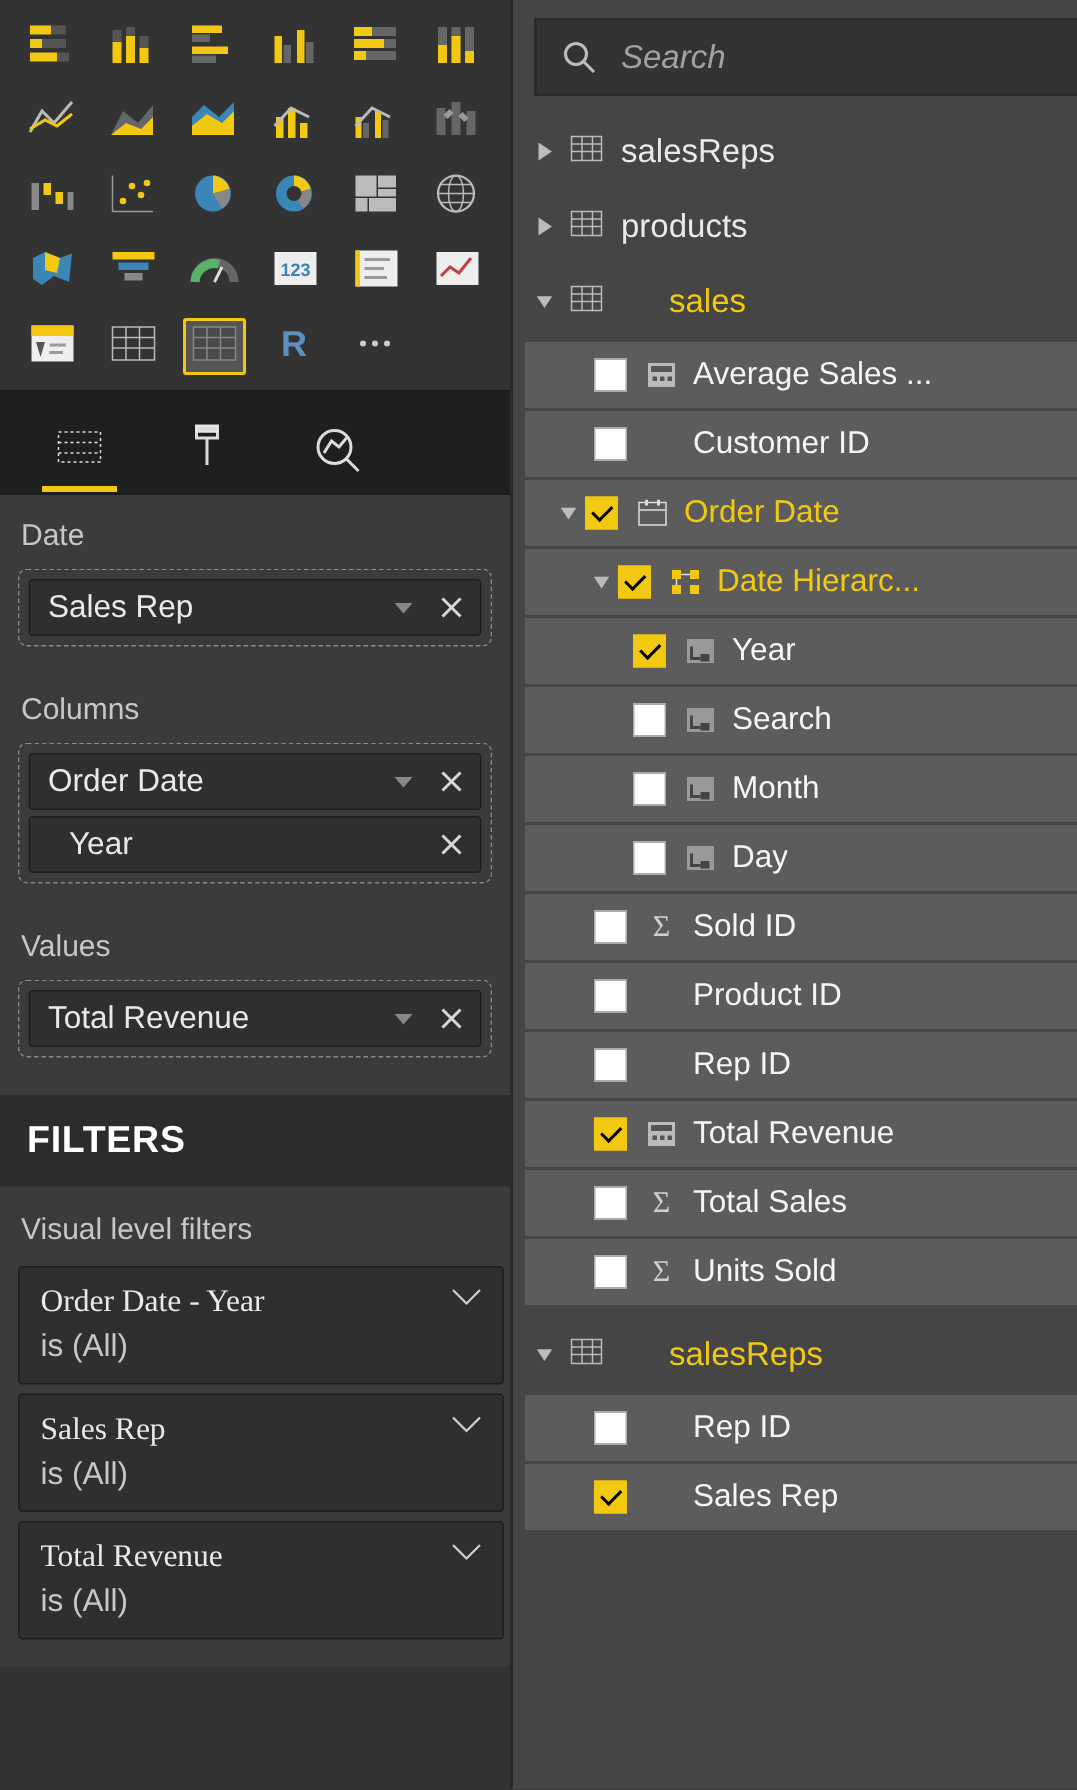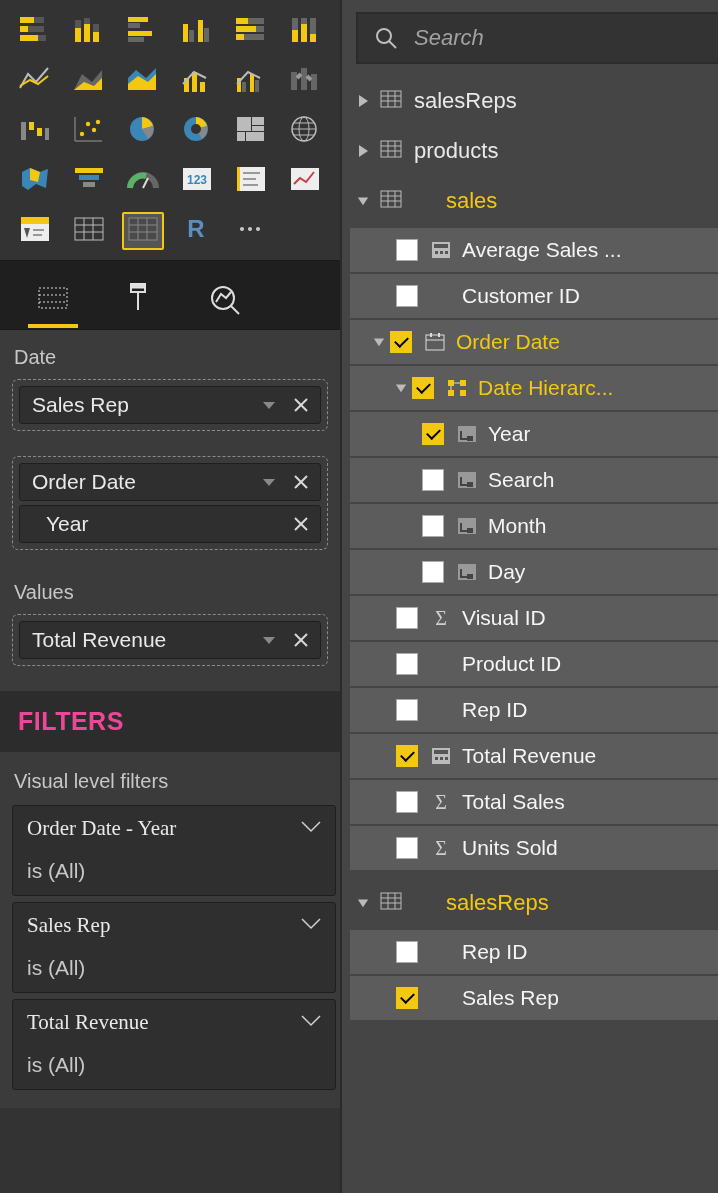--- a/index.html
+++ b/index.html
@@ -64,29 +64,29 @@
   }
   .pill:last-child { margin-bottom:0; }
   .pill .lbl { flex:1; font-size:21px; }
   .pill .sub { padding-left:14px; }
   .icn { width:22px; height:22px; display:flex; align-items:center; justify-content:center; color:#bdbdbd; }
   .icn.chev svg { width:16px; height:12px; }
   .icn.x svg { width:16px; height:16px; stroke:#d8d8d8; stroke-width:2; }
   .pill .icn.chev { margin-right:10px; }
 
   
-  .filters-hdr { background:#2c2c2c; color:#ec4899; font-size:25px; font-weight:600; letter-spacing:0.5px; padding:16px 18px; }
+  .filters-hdr { background:#2c2c2c; color:#ffffff; font-size:25px; font-weight:600; letter-spacing:0.5px; padding:16px 18px; }
   .filters-body { background:var(--bg2); padding:8px 4px 12px 12px; }
   .flt-label { font-size:20px; color:var(--txt-dim); padding:10px 2px 12px 2px; }
   .flt-card {
     background:#2f2f2f; border:1px solid #1e1e1e; border-radius:3px;
     padding:10px 12px 12px 14px; margin-bottom:6px; position:relative;
   }
   .flt-card .title { font-size:21px;font-family:Liberation Serif, serif; }
-  .flt-card .desc { font-size:21px; color:var(--txt-dim); margin-top:18px; }
+  .flt-card .desc { font-size:21px; color:var(--txt-dim); margin-top:6px; }
   .flt-card .chev-big { position:absolute; right:12px; top:10px; }
   .flt-card .chev-big svg { width:24px; height:16px; stroke:#cfcfcf; stroke-width:1.5; fill:none; }
 
   
   .search {
     margin:12px 14px; border:2px solid #2b2b2b; background:#333;
     display:flex; align-items:center; height:52px; padding:0 16px;
   }
   .search svg { width:24px; height:24px; stroke:#bdbdbd; fill:none; stroke-width:2; margin-right:14px; }
   .search input {
@@ -410,20 +410,21 @@
           </span>
         <span class="icn x">
             <svg viewBox="0 0 16 16">
               <line x1="2" y1="2" x2="14" y2="14"></line>
               <line x1="14" y1="2" x2="2" y2="14"></line>
             </svg>
           </span>
       </div>
     </div>
 
+    <div class="well-label">Columns</div>
     <div class="dash-box">
       <div class="pill">
         <span class="lbl">Order Date</span>
         <span class="icn chev">
             <svg viewBox="0 0 16 12">
               <polygon points="2,3 14,3 8,10" fill="#888"></polygon>
             </svg>
           </span>
         <span class="icn x">
             <svg viewBox="0 0 16 16">
@@ -644,21 +645,21 @@
             <rect x="10" y="11" width="6" height="5" fill="#444"></rect>
           </svg>
         </span>
       <span class="name">Day</span>
     </div>
     <div class="field-row">
       <span class="cb"></span>
       <span class="fic">
           <span class="sigma">Σ</span>
         </span>
-      <span class="name">Visual ID</span>
+      <span class="name">Sold ID</span>
     </div>
     <div class="field-row">
       <span class="cb"></span>
       <span class="fic"></span>
       <span class="name">Product ID</span>
     </div>
     <div class="field-row">
       <span class="cb"></span>
       <span class="fic"></span>
       <span class="name">Rep ID</span>

